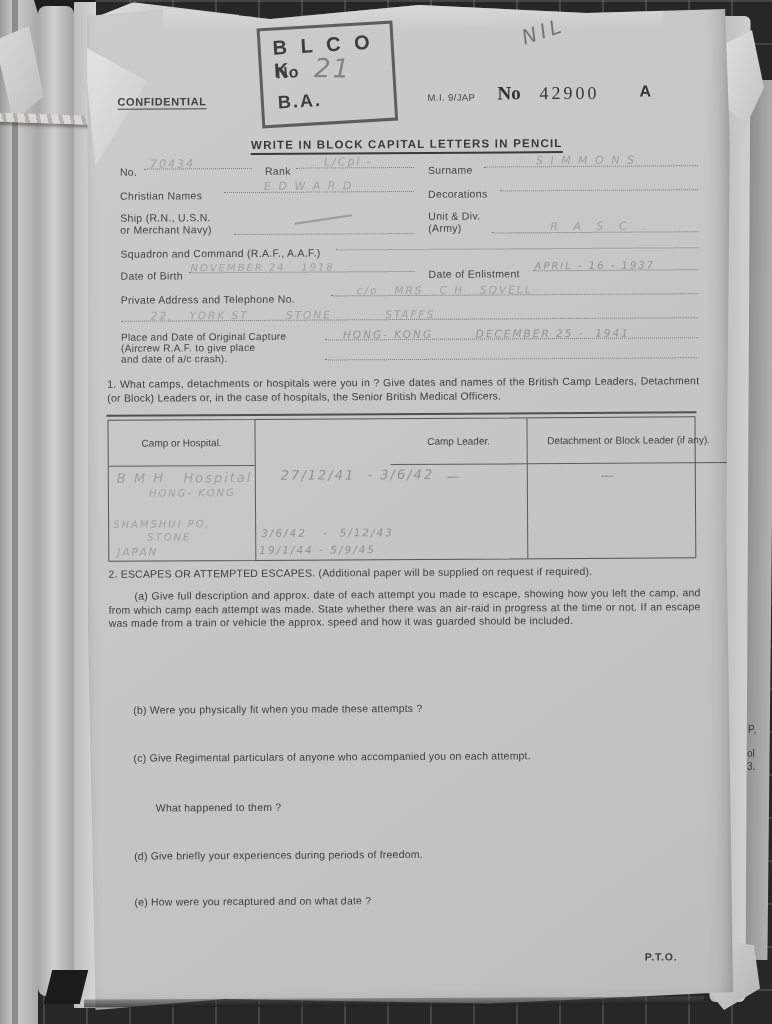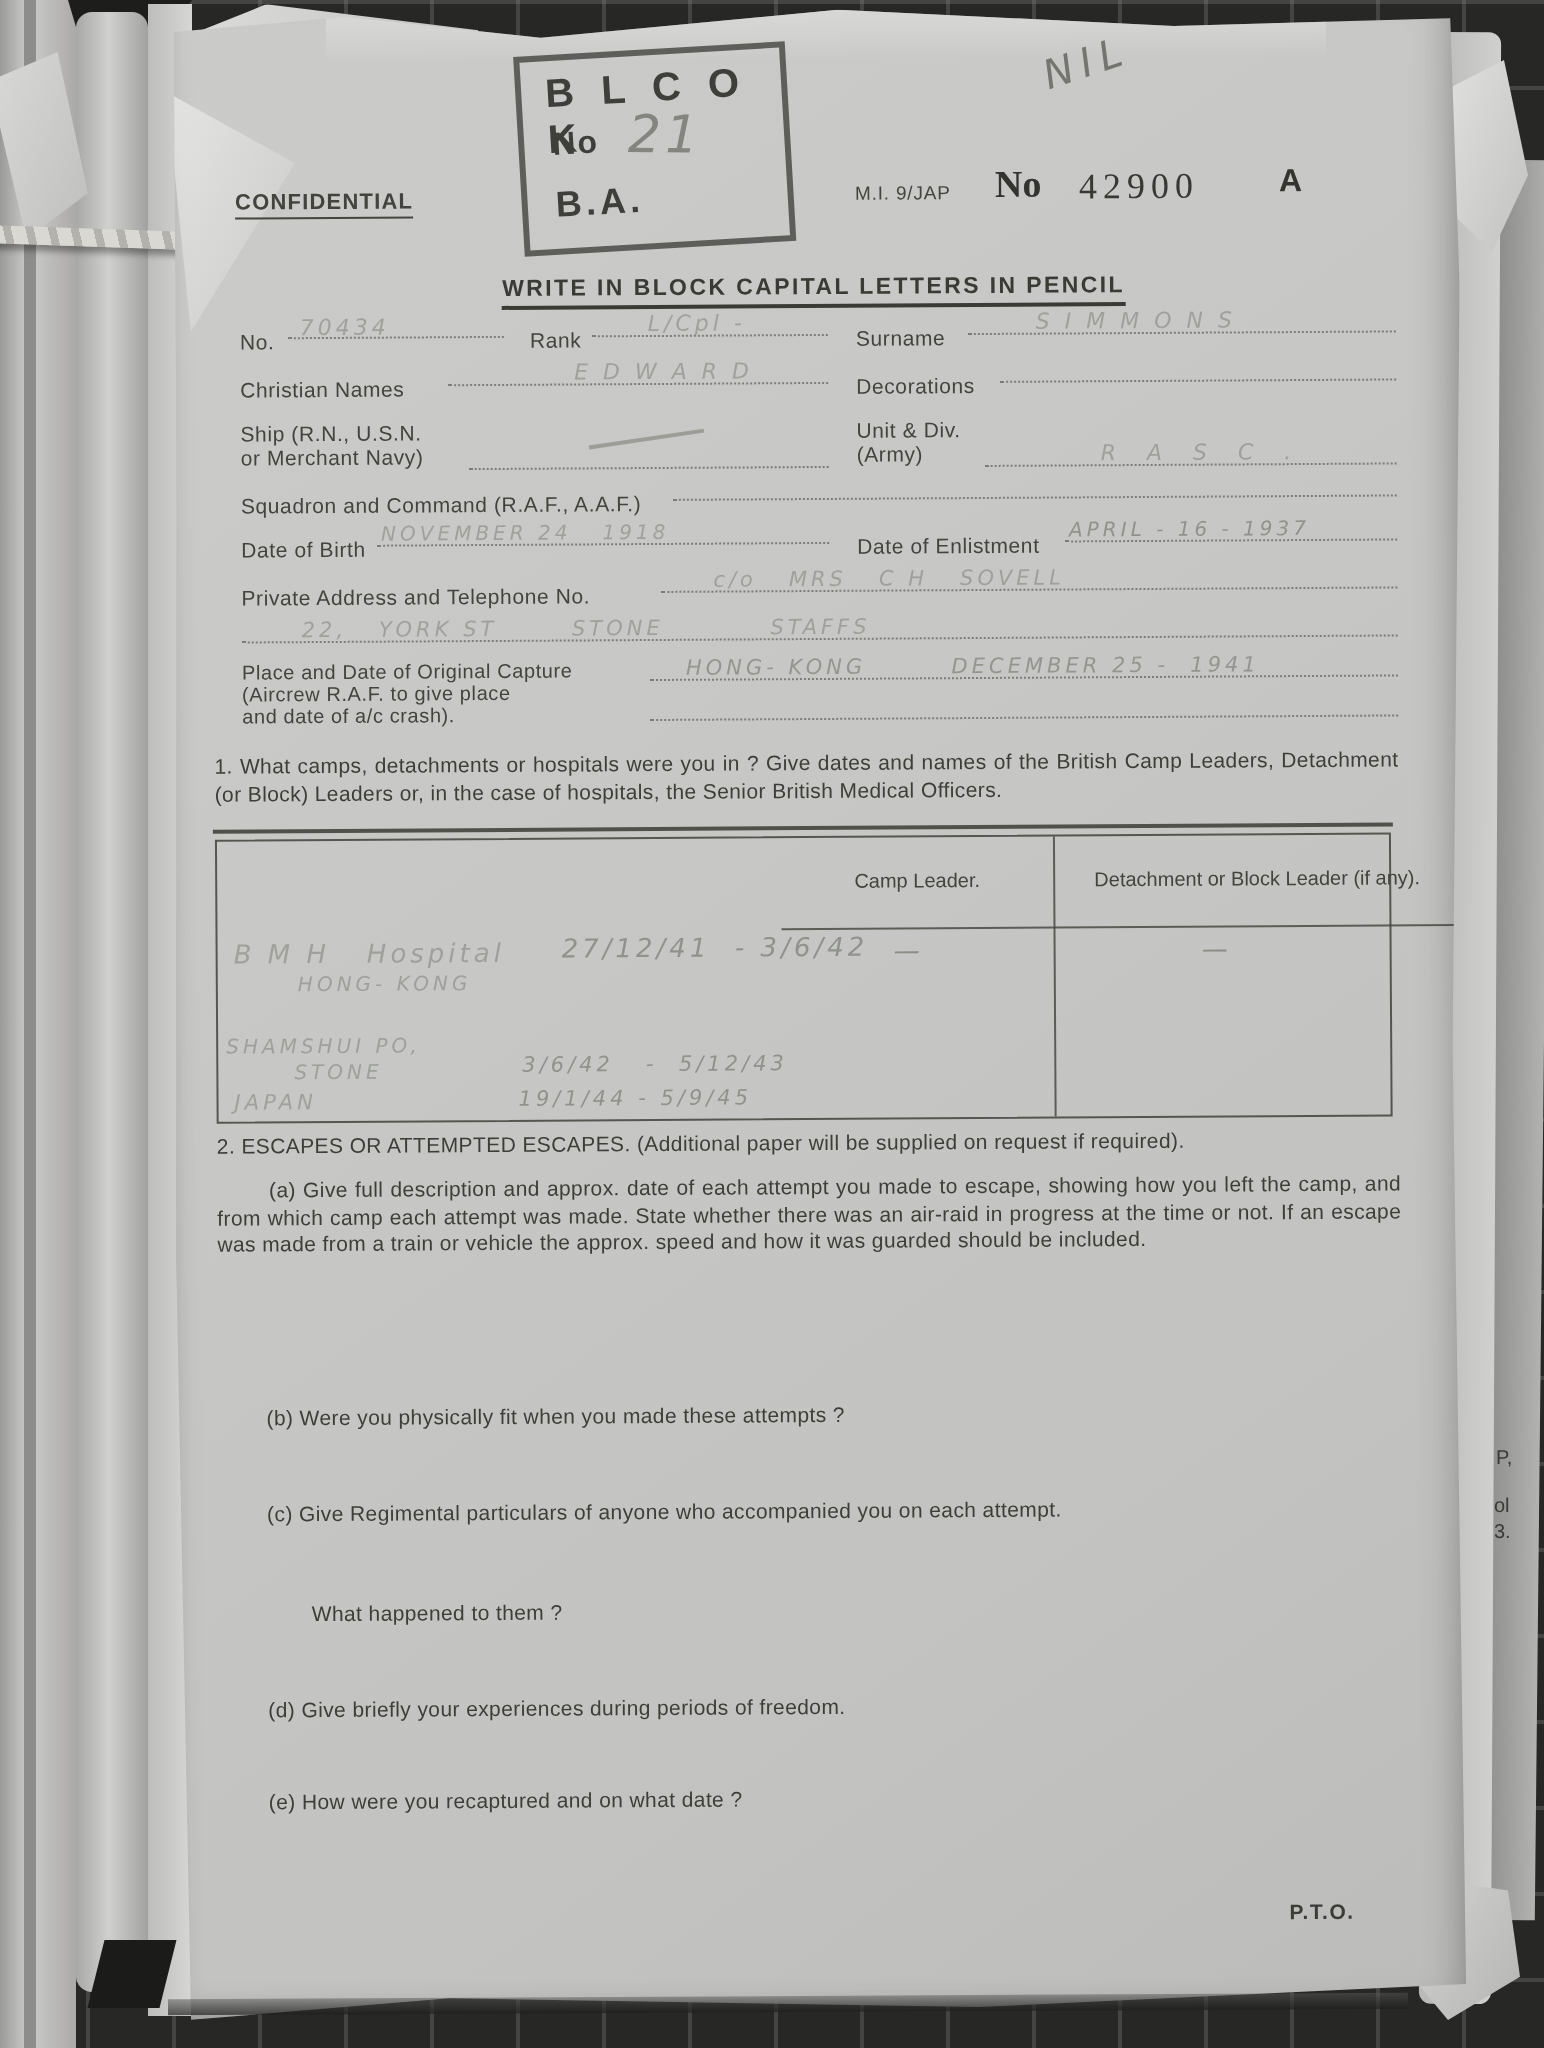--- a/index.html
+++ b/index.html
@@ -92,26 +92,26 @@
     <div class="abs lbl" style="left:36px;top:160px;">No.</div>
     <div class="rule" style="left:60px;top:148px;width:108px;">
         <span class="hw hwf" style="position:absolute;left:6px;bottom:-2px;text-align:center;">70434</span>
       </div>
     <div class="abs lbl" style="left:181px;top:160px;">Rank</div>
     <div class="rule" style="left:212px;top:148px;width:118px;">
         <span class="hw hwf" style="position:absolute;left:28px;bottom:-1px;">L/Cpl -</span>
       </div>
     <div class="abs lbl" style="left:344px;top:160px;">Surname</div>
     <div class="rule" style="left:400px;top:148px;width:214px;">
-        <span class="hw hwf" style="position:absolute;left:34px;bottom:-1px;">S I M M O N S</span>
+        <span class="hw hwf" style="position:absolute;left:52px;bottom:-1px;">S I M M O N S</span>
       </div>
 
     <div class="abs lbl" style="left:36px;top:184px;">Christian Names</div>
     <div class="rule" style="left:140px;top:172px;width:190px;">
-        <span class="hw hwf" style="position:absolute;left:40px;bottom:-1px;margin-left:23px;">E D W A R D</span>
+        <span class="hw hwf" style="position:absolute;left:40px;bottom:-1px;">E D W A R D</span>
       </div>
     <div class="abs lbl" style="left:344px;top:184px;">Decorations</div>
     <div class="rule" style="left:416px;top:172px;width:198px;">
         <span class="hw hwf" style="position:absolute;left:10px;bottom:-1px;"></span>
       </div>
 
     <div class="abs lbl" style="left:36px;top:206px;"><span>Ship (R.N., U.S.N.</span><br><span>or Merchant Navy)</span></div>
     <div class="rule" style="left:150px;top:214px;width:180px;"></div>
     <div class="abs" style="left:210px;top:214px;width:58px;border-top:2px solid #878a81;transform:rotate(-8deg);opacity:.7;"></div>
     <div class="abs lbl" style="left:344px;top:206px;"><span>Unit &amp; Div.</span><br><span>(Army)</span></div>
@@ -142,20 +142,23 @@
     <div class="abs lbl" style="left:36px;top:326px;font-size:10px;line-height:11px;"><span>Place and Date of Original Capture</span><br><span>(Aircrew R.A.F. to give place</span><br><span>and date of a/c crash).</span></div>
     <div class="rule" style="left:240px;top:320px;width:374px;">
         <span class="hw" style="position:absolute;left:18px;bottom:-1px;font-size:10.5px;opacity:.7;">HONG- KONG        DECEMBER 25 -  1941</span>
       </div>
     <div class="rule" style="left:240px;top:340px;width:374px;"></div>
 
     <div class="abs para" style="left:22px;top:372px;width:592px;">1.    What camps, detachments or hospitals were you in ?    Give dates and names of the British Camp Leaders, Detachment (or Block) Leaders or, in the case of hospitals, the Senior British Medical Officers.</div>
 
     <div id="q1table">
       <div class="topline"></div>
+      <div class="col" style="left:0;width:146px;">
+        <div class="hdr">Camp or Hospital.</div>
+      </div>
       <div class="col" style="left:282px;width:136px;">
         <div class="hdr">Camp Leader.</div>
       </div>
       <div class="col" style="left:418px;width:168px;border-right:none;">
         <div class="hdr" style="padding:0 18px;">Detachment or Block Leader (if any).</div>
       </div>
 
       <div class="abs hw hwf" style="left:8px;top:50px;font-size:13px;">B M H   Hospital</div>
       <div class="abs hw hwf" style="left:40px;top:67px;font-size:10px;">HONG- KONG</div>
       <div class="abs hw hwf" style="left:4px;top:98px;font-size:10px;">SHAMSHUI PO,</div>

